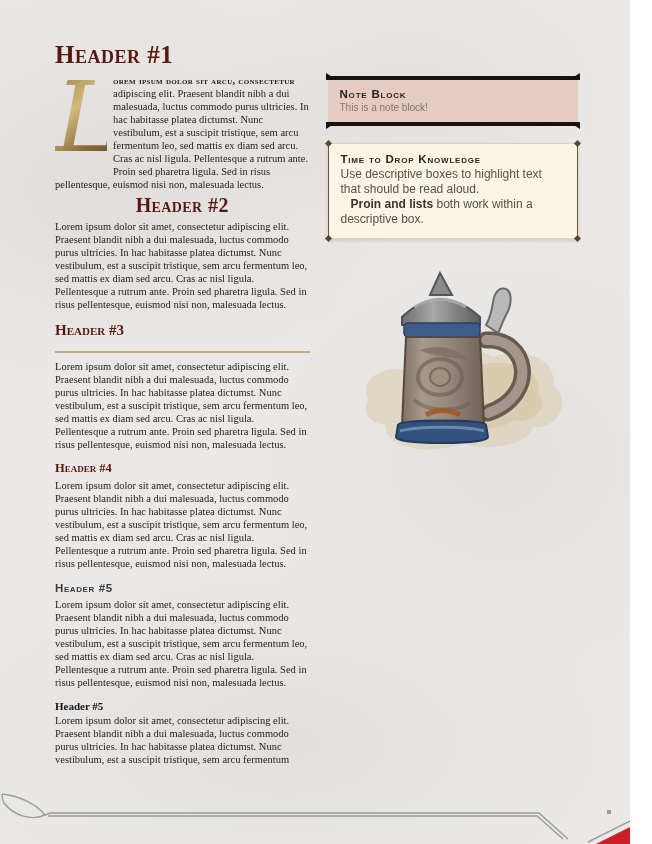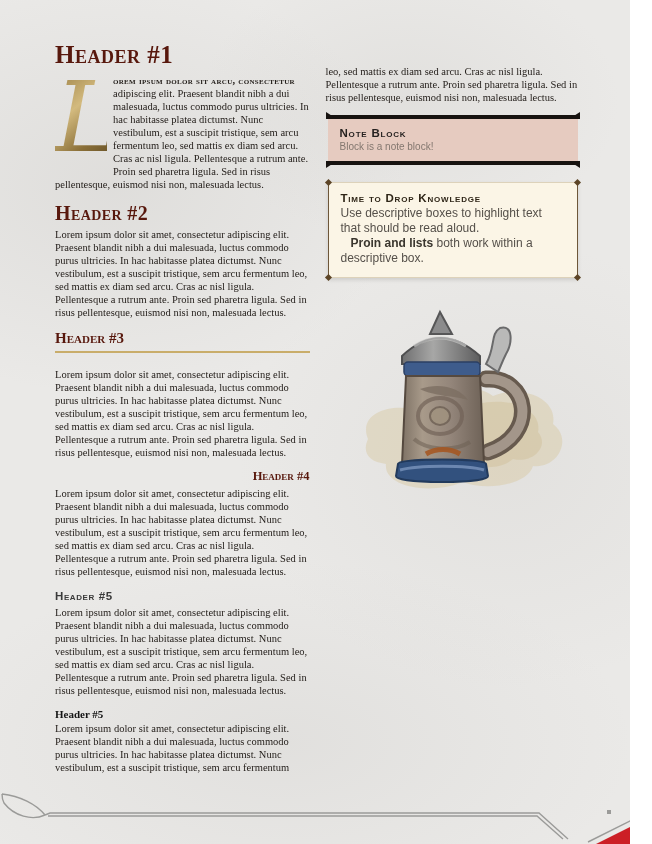--- a/index.html
+++ b/index.html
@@ -18,24 +18,24 @@
 
   .columns { position:absolute; top:42px; left:55px; right:50px; display:flex; gap:16px; }
   .col { width:265px; }
   .col-right { padding-top:23px; }
 
   p.body-text { font-size:10.5px; line-height:13px; color:#26211d; }
 
   h1.dnd { font-family:"Liberation Serif", serif; font-variant:small-caps; font-weight:700;
            font-size:25px; line-height:1.05; color:#58180D; letter-spacing:0.5px; margin:0 0 6px; }
   h2.dnd { font-variant:small-caps; font-weight:700; font-size:20px; line-height:1.05;
-           color:#58180D; letter-spacing:0.4px; margin:12px 0 4px; }
+           color:#58180D; letter-spacing:0.4px; margin:4px 0 4px;text-align:center; }
   h3.dnd { font-variant:small-caps; font-weight:700; font-size:15px; line-height:1.1;
-           color:#58180D; border-bottom:2px solid #C9AD6A; padding-bottom:4px; margin:11px 0 15px; }
-  h4.dnd { font-variant:small-caps; font-weight:700; font-size:12.5px; color:#58180D; margin:10px 0 3px;text-align:right; }
+           color:#58180D; border-bottom:2px solid #C9AD6A; padding-bottom:12px; margin:11px 0 7px; }
+  h4.dnd { font-variant:small-caps; font-weight:700; font-size:12.5px; color:#58180D; margin:10px 0 3px; }
   h5.dnd { font-family:"Liberation Sans", sans-serif; font-variant:small-caps; font-weight:600;
            font-size:11.5px; color:#3a3a3a; letter-spacing:0.6px; margin:12px 0 4px; }
   h6.dnd { font-family:"Liberation Serif", serif; font-weight:700; font-size:11px;
            color:#141414; margin:11px 0 2px; }
 
   .drop-cap {
     float:left; font-family:"DejaVu Serif", serif; font-style:italic;
     font-size:98px; line-height:78px; height:90px; width:52px; margin:4px 6px 0 0;
     background:linear-gradient(140deg, #a88d52 5%, #d3ba7e 35%, #8a6f38 70%, #5e4a22);
     -webkit-background-clip:text; background-clip:text; color:transparent;
@@ -101,26 +101,25 @@
       <p class="body-text">Lorem ipsum dolor sit amet, consectetur adipiscing elit. Praesent blandit nibh a dui malesuada, luctus commodo purus ultricies. In hac habitasse platea dictumst. Nunc vestibulum, est a suscipit tristique, sem arcu fermentum leo, sed mattis ex diam sed arcu. Cras ac nisl ligula. Pellentesque a rutrum ante. Proin sed pharetra ligula. Sed in risus pellentesque, euismod nisi non, malesuada lectus.</p>
 
       <h5 class="dnd">Header #5</h5>
       <p class="body-text">Lorem ipsum dolor sit amet, consectetur adipiscing elit. Praesent blandit nibh a dui malesuada, luctus commodo purus ultricies. In hac habitasse platea dictumst. Nunc vestibulum, est a suscipit tristique, sem arcu fermentum leo, sed mattis ex diam sed arcu. Cras ac nisl ligula. Pellentesque a rutrum ante. Proin sed pharetra ligula. Sed in risus pellentesque, euismod nisi non, malesuada lectus.</p>
 
       <h6 class="dnd">Header #5</h6>
       <p class="body-text">Lorem ipsum dolor sit amet, consectetur adipiscing elit. Praesent blandit nibh a dui malesuada, luctus commodo purus ultricies. In hac habitasse platea dictumst. Nunc vestibulum, est a suscipit tristique, sem arcu fermentum</p>
     </div>
 
     <div class="col col-right">
-      <p class="body-text">leo, sed mattis ex diam sed arcu. Cras ac nisl ligula. Pellentesque a rutrum ante. Proin sed pharetra ligula. Sed in risus pellentesque, euismod nisi non, malesuada lectus.</p>
 
       <div class="note-block">
         <div class="note-bar top"></div>
         <div class="note-title">Note Block</div>
-        <div class="note-body">Block is a note block!</div>
+        <div class="note-body">This is a note block!</div>
         <div class="note-bar bottom"></div>
       </div>
 
       <div class="desc-box">
         <div class="corner-dot tl"></div>
         <div class="corner-dot tr"></div>
         <div class="corner-dot bl"></div>
         <div class="corner-dot br"></div>
         <div class="desc-title">Time to Drop Knowledge</div>
         <p class="desc-line">Use descriptive boxes to highlight text that should be read aloud.</p>

